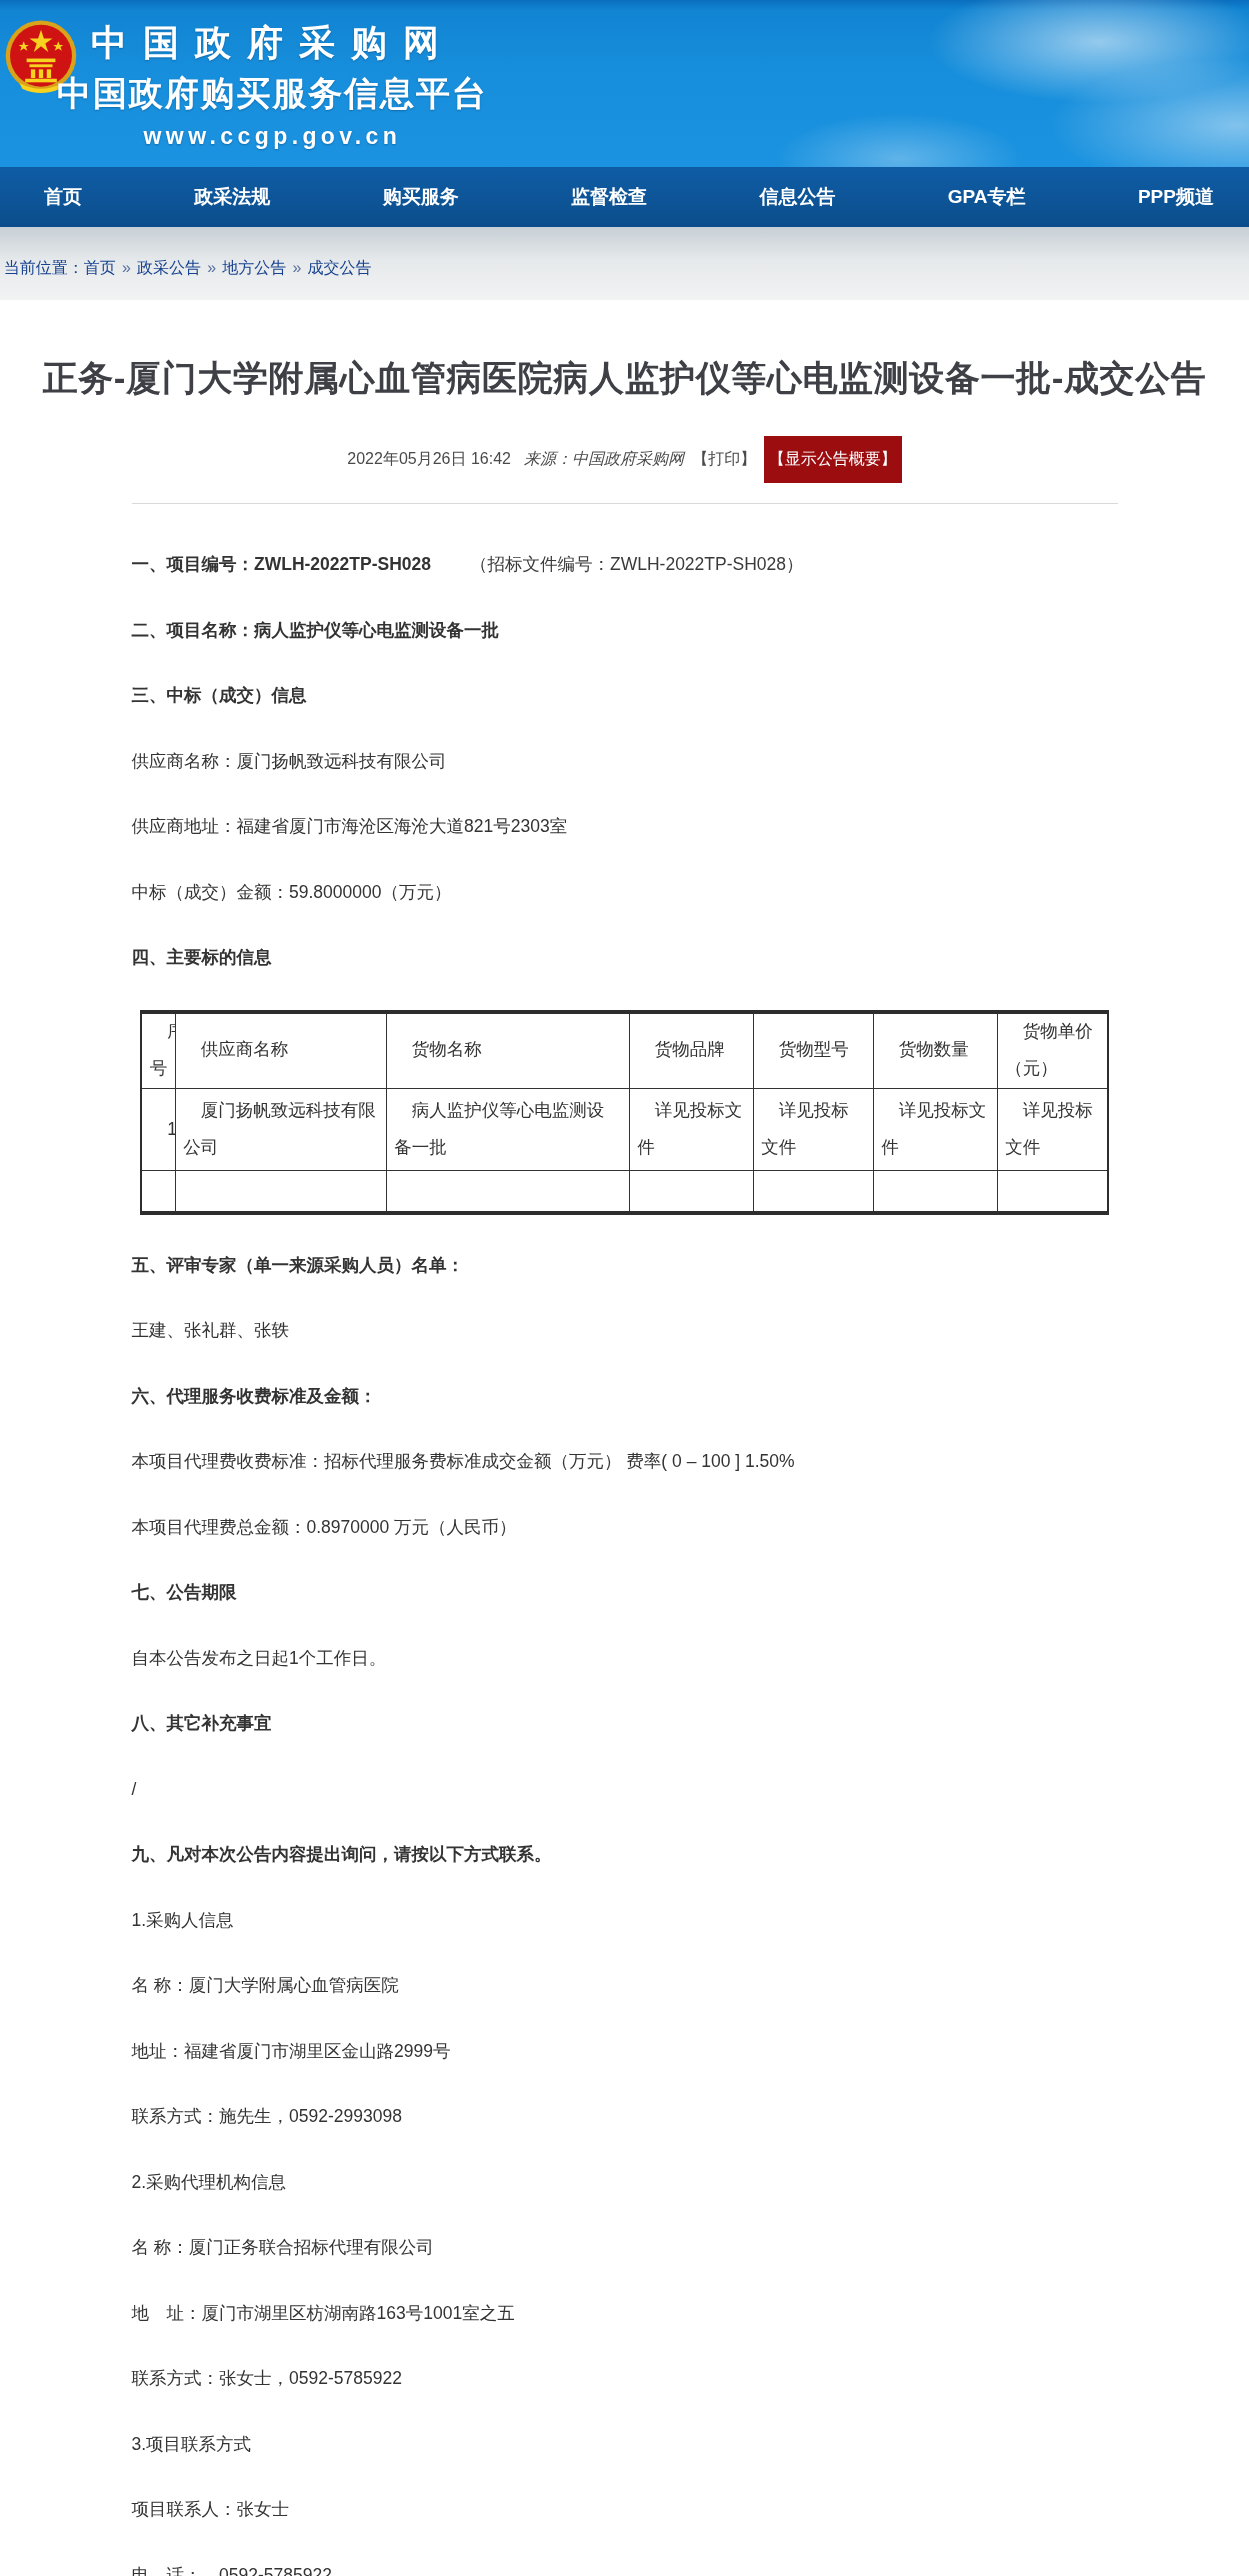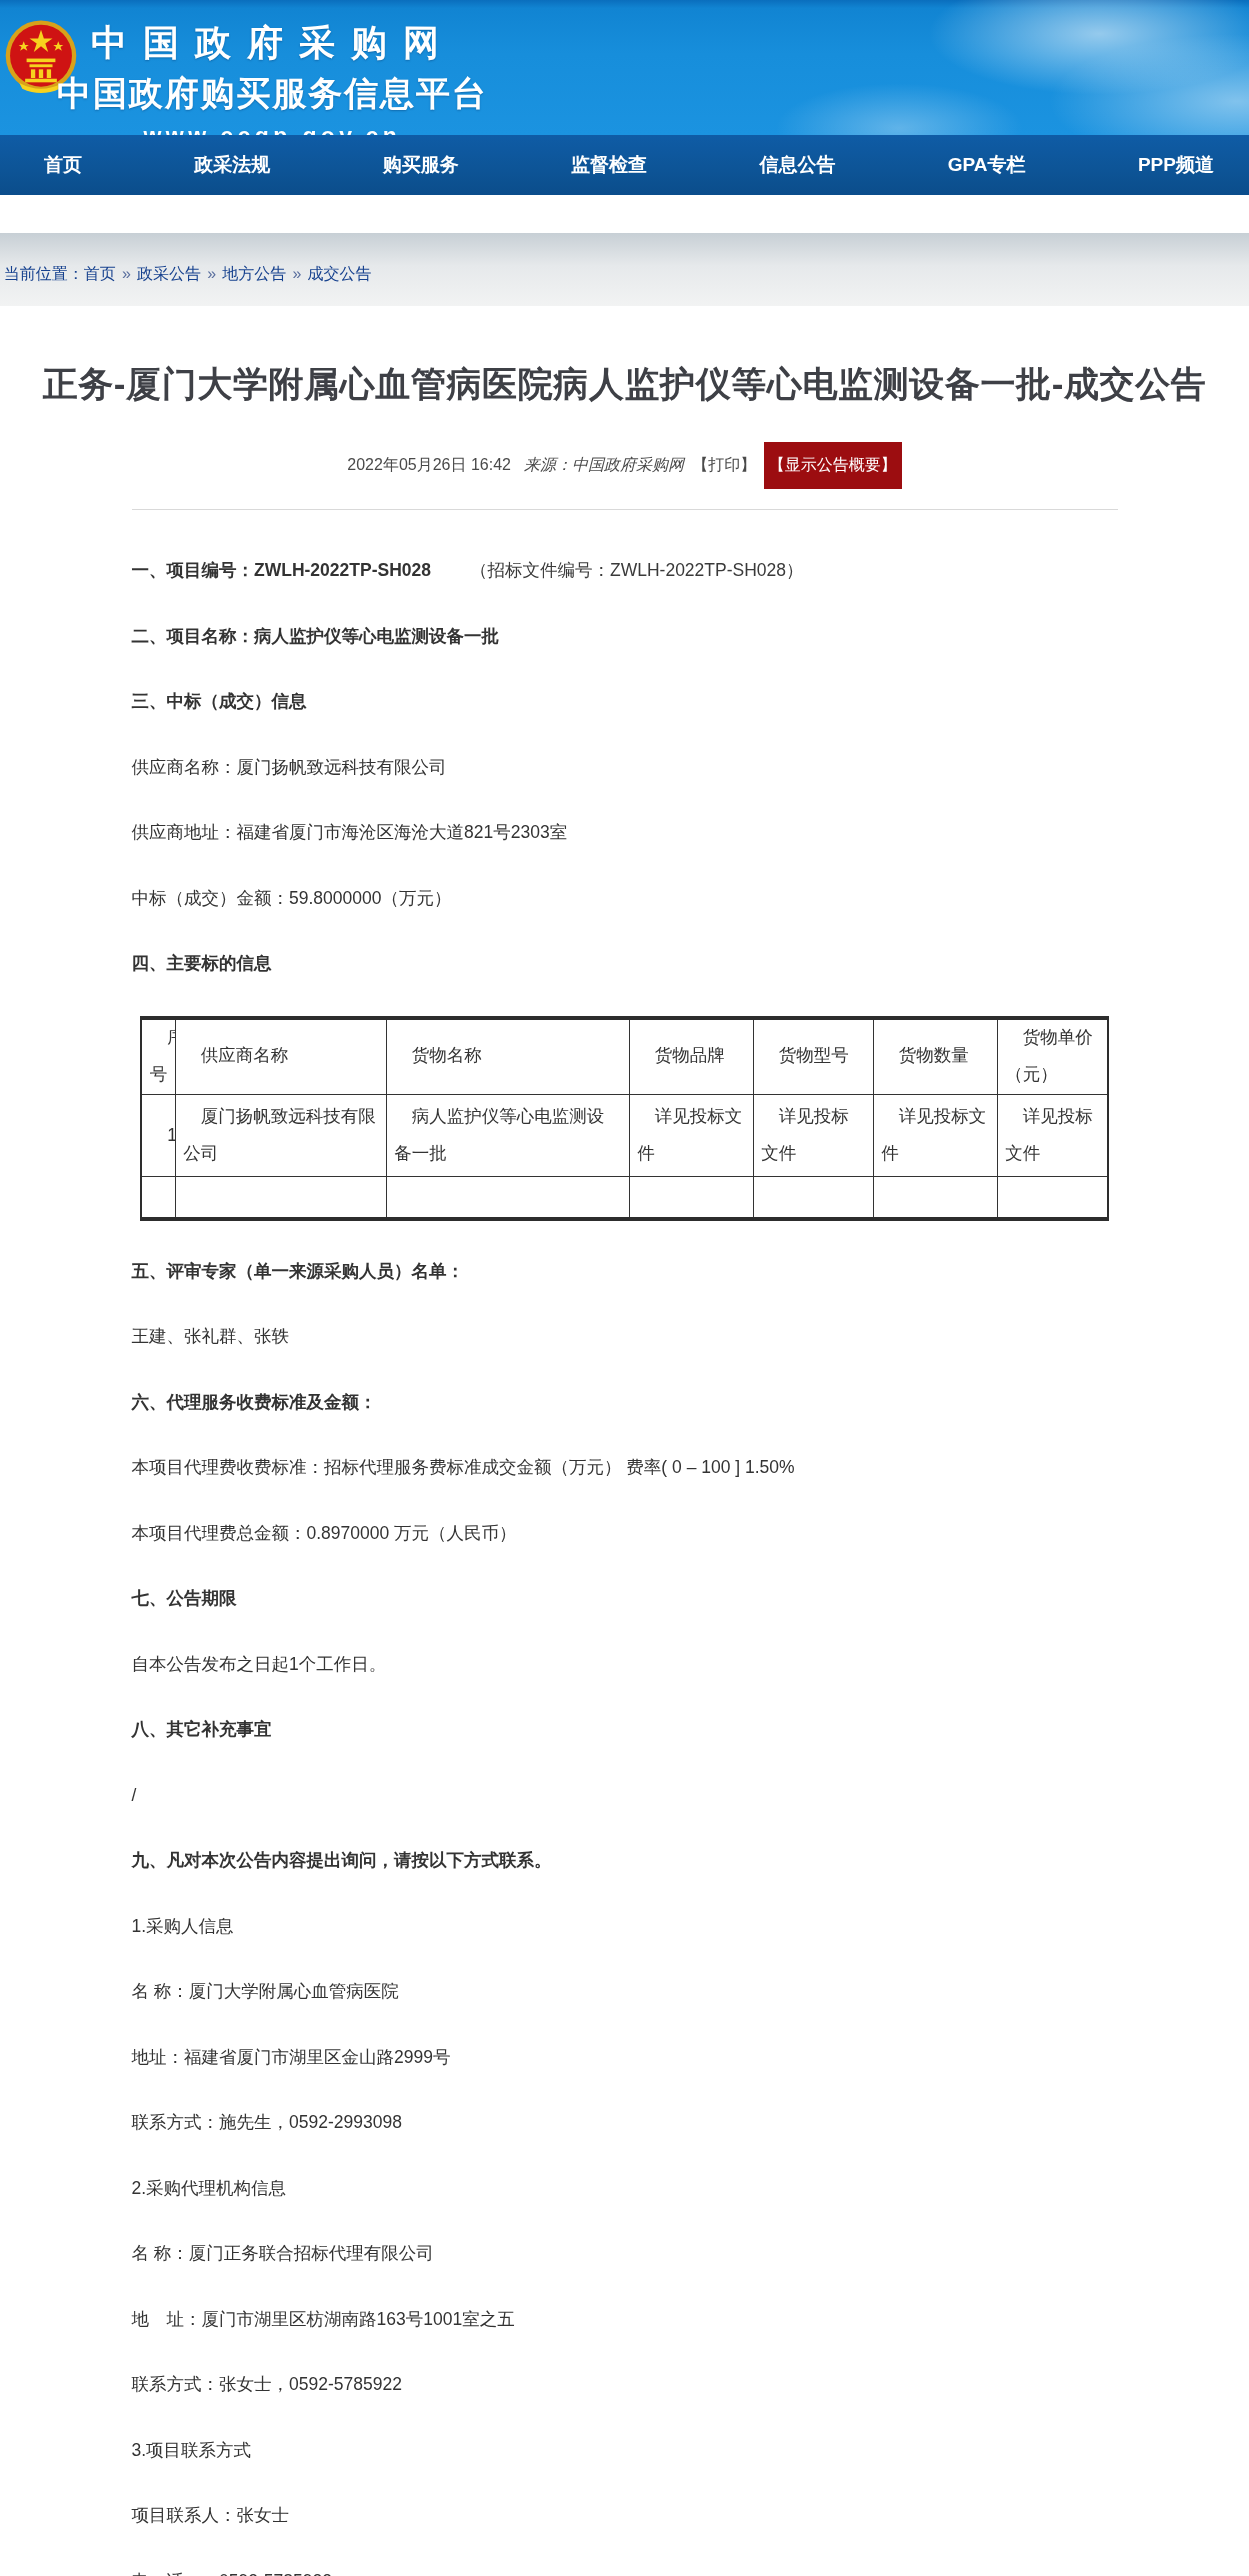--- a/index.html
+++ b/index.html
@@ -4,21 +4,21 @@
 <style>
   html,body{margin:0;padding:0;}
   body{
     width:1249px;height:2576px;overflow:hidden;
     background:#ffffff;
     font-family:"Liberation Sans","DejaVu Sans",sans-serif;
     -webkit-font-smoothing:antialiased;
   }
   
   .banner{
-    position:relative;height:135px;
+    position:relative;height:167px;
     background:linear-gradient(180deg,#0a6ebd 0%,#1184d2 6%,#178edb 40%,#1b93e0 100%);
     overflow:hidden;
     padding-left:22px;
   }
   .banner .clouds{
     position:absolute;inset:0;pointer-events:none;
     background:
       radial-gradient(ellipse 262px 94px at 88% 25%, rgba(255,255,255,.55), rgba(255,255,255,0) 65%),
       radial-gradient(ellipse 312px 112px at 99% 75%, rgba(255,255,255,.45), rgba(255,255,255,0) 60%),
       radial-gradient(ellipse 206px 75px at 72% 95%, rgba(255,255,255,.30), rgba(255,255,255,0) 60%);
@@ -36,21 +36,20 @@
   .navbar{
     height:60px;background:linear-gradient(180deg,#0f5ca6 0%,#0d5496 60%,#0b4d8b 100%);
     display:flex;justify-content:space-between;align-items:center;
     padding:0 35px 0 44px;
   }
   .nav-item{color:#fff;font-size:19px;font-weight:bold;white-space:nowrap;cursor:pointer;}
   
   .breadcrumb-band{
     height:73px;
     background:linear-gradient(180deg,#c7cfd5 0%,#e6e9eb 45%,#f2f3f3 100%);
-    margin-top:38px;
   }
   .breadcrumb{padding:31px 0 0 3.7px;font-size:16px;color:#16418e;}
   .breadcrumb a{color:#16418e;text-decoration:none;cursor:pointer;}
   .breadcrumb .sep{color:#5a6f9e;margin:0 6.2px;}
   
   .content{background:#fff;padding-top:55px;}
   .article-title{
     text-align:center;font-size:35px;font-weight:bold;color:#3e4046;
     letter-spacing:0.6px;margin:0 37px;white-space:nowrap;
   }

